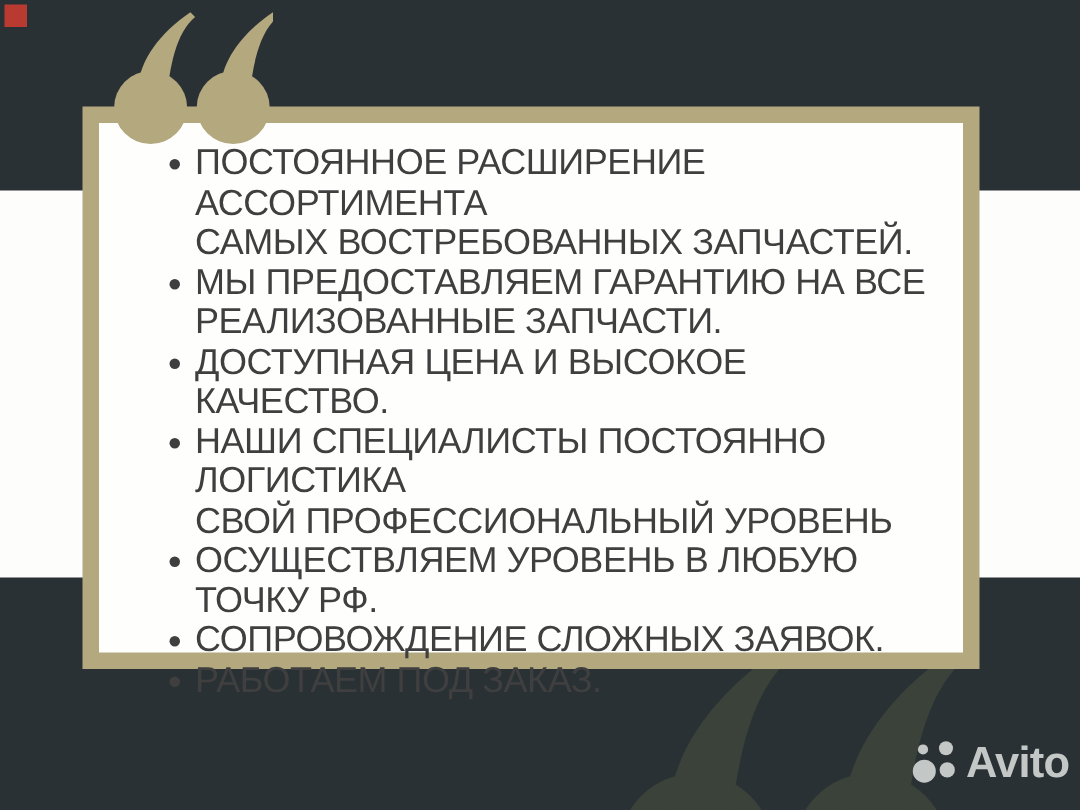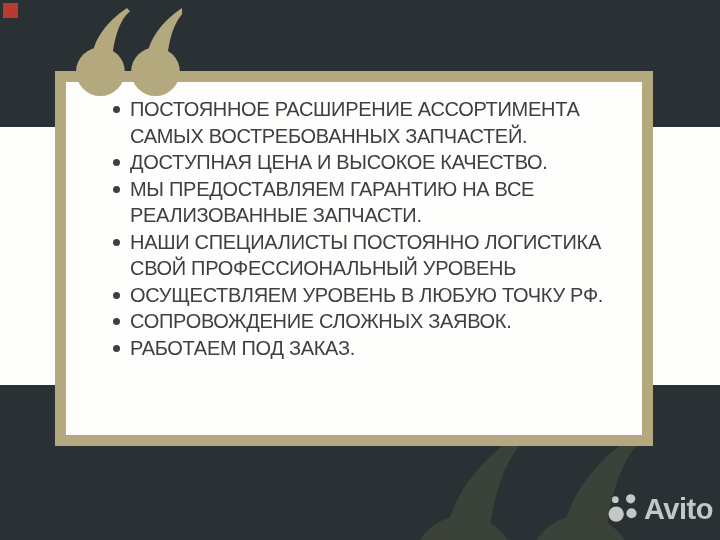--- a/index.html
+++ b/index.html
@@ -8,21 +8,21 @@
     background:#2a3134;
     font-family:"Liberation Sans","DejaVu Sans",sans-serif;
   }
   .red-marker{position:absolute;left:3px;top:3px;width:15px;height:15px;background:#b93a31;}
   .white-band{position:absolute;left:0;top:127px;width:720px;height:258px;background:#fdfdfc;}
   .card{position:absolute;left:55px;top:71px;width:598px;height:375px;background:#b3a87e;}
   .card-inner{position:absolute;left:11px;top:11px;right:11px;bottom:11px;background:#fefefd;}
   .benefits{list-style:none;margin:0;padding:14px 18px 0 46px;}
   .benefits li{
     position:relative;padding-left:18px;line-height:26.5px;
-    font-size:20px;letter-spacing:-0.3px;color:#3f3f3f;
+    font-size:24px;letter-spacing:-0.3px;color:#3f3f3f;
     white-space:pre-line;font-weight:400;
   }
   .benefits li::before{
     content:"";position:absolute;left:1px;top:10px;width:7px;height:7px;
     border-radius:50%;background:#3f3f3f;
   }
   .quote-top{position:absolute;left:76px;top:6px;width:106px;height:90px;z-index:3;}
   .quote-top .q{fill:#b3a87e;}
   .quote-watermark{position:absolute;left:412px;top:428px;width:225px;height:191px;z-index:0;}
   .quote-watermark .q{fill:#3b4239;}
@@ -46,23 +46,23 @@
 
   <div class="white-band"></div>
 
   <div class="red-marker"></div>
 
   <div class="card">
     <div class="card-inner">
       <ul class="benefits">
         <li>ПОСТОЯННОЕ РАСШИРЕНИЕ АССОРТИМЕНТА
 САМЫХ ВОСТРЕБОВАННЫХ ЗАПЧАСТЕЙ.</li>
-        <li>ДОСТУПНАЯ ЦЕНА И ВЫСОКОЕ КАЧЕСТВО.</li>
         <li>МЫ ПРЕДОСТАВЛЯЕМ ГАРАНТИЮ НА ВСЕ
 РЕАЛИЗОВАННЫЕ ЗАПЧАСТИ.</li>
+        <li>ДОСТУПНАЯ ЦЕНА И ВЫСОКОЕ КАЧЕСТВО.</li>
         <li>НАШИ СПЕЦИАЛИСТЫ ПОСТОЯННО ЛОГИСТИКА
 СВОЙ ПРОФЕССИОНАЛЬНЫЙ УРОВЕНЬ</li>
         <li>ОСУЩЕСТВЛЯЕМ УРОВЕНЬ В ЛЮБУЮ ТОЧКУ РФ.</li>
         <li>СОПРОВОЖДЕНИЕ СЛОЖНЫХ ЗАЯВОК.</li>
         <li>РАБОТАЕМ ПОД ЗАКАЗ.</li>
       </ul>
     </div>
   </div>
 
   <svg class="quote-top" viewBox="0 0 200 170" xmlns="http://www.w3.org/2000/svg" aria-hidden="true">

